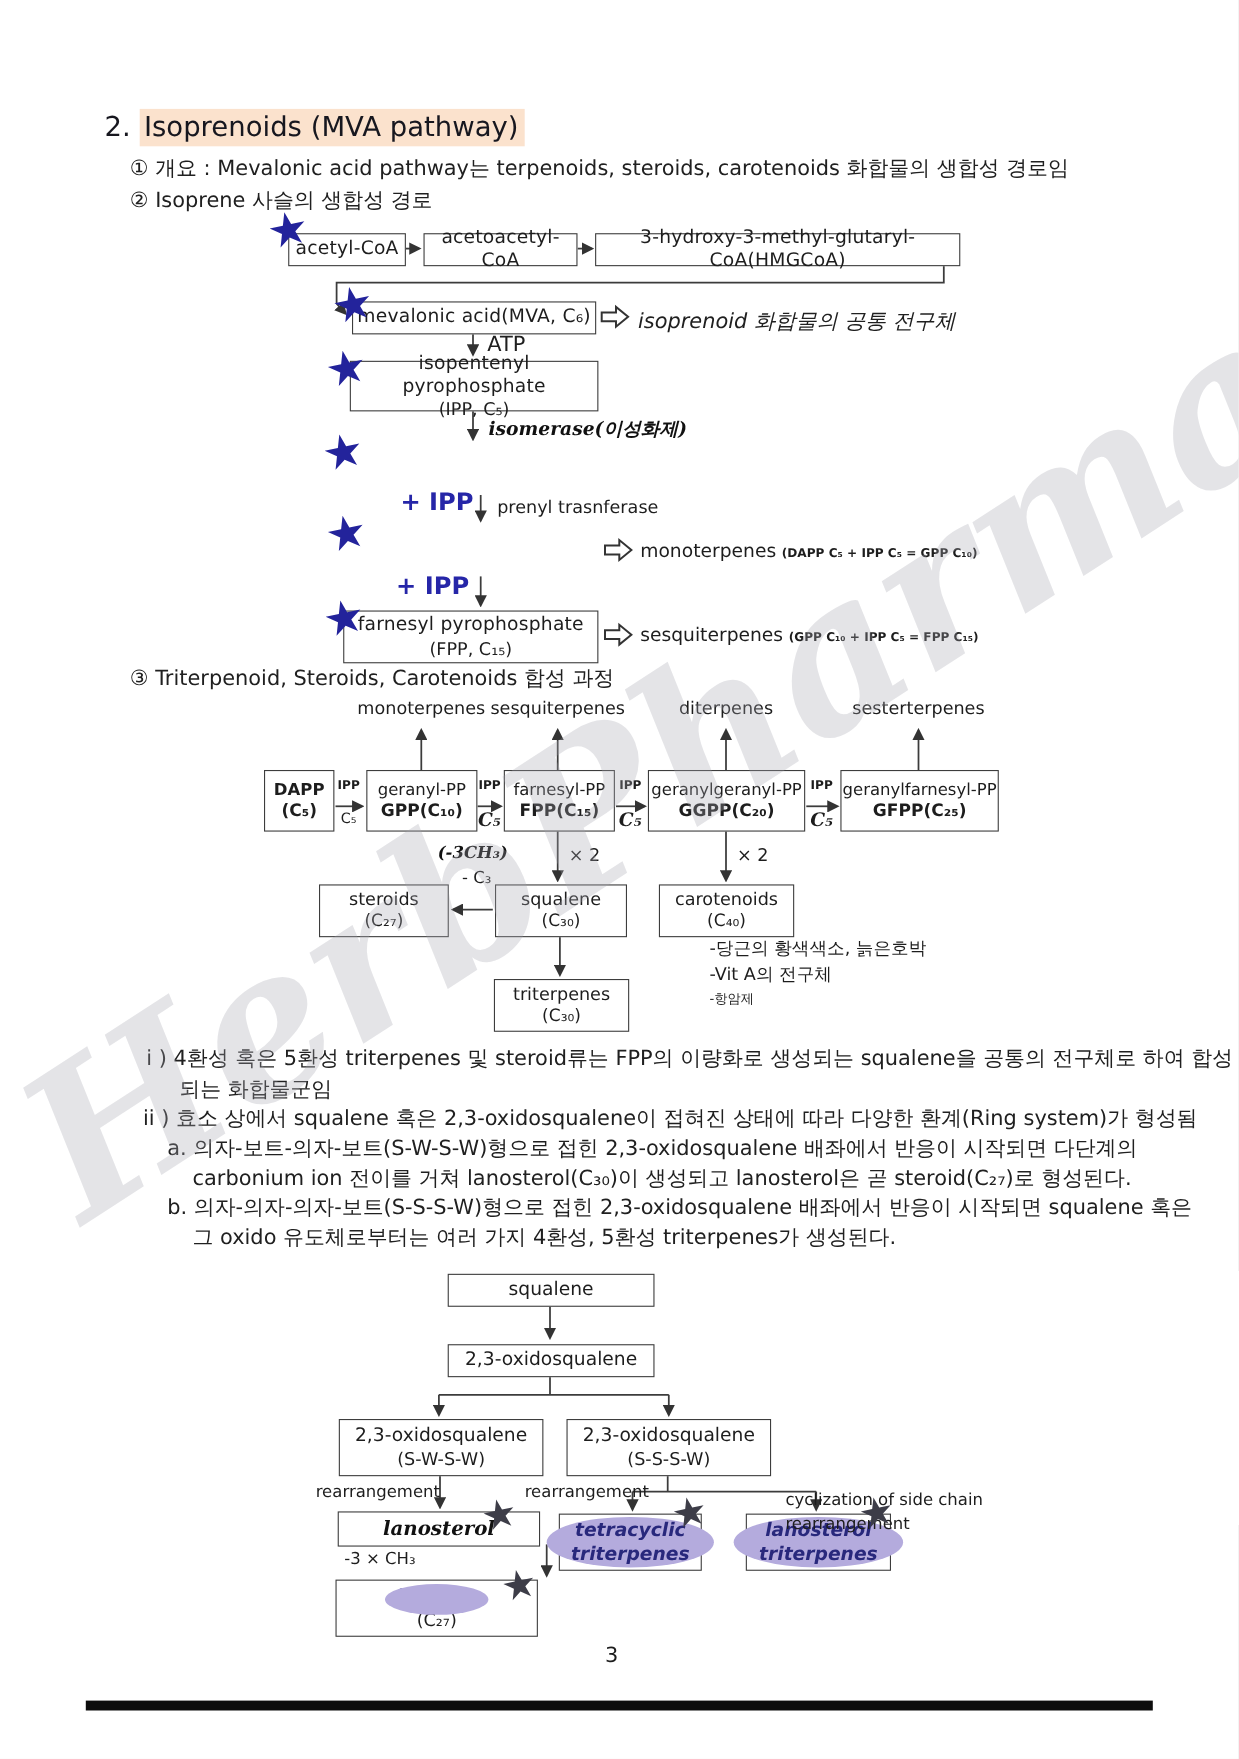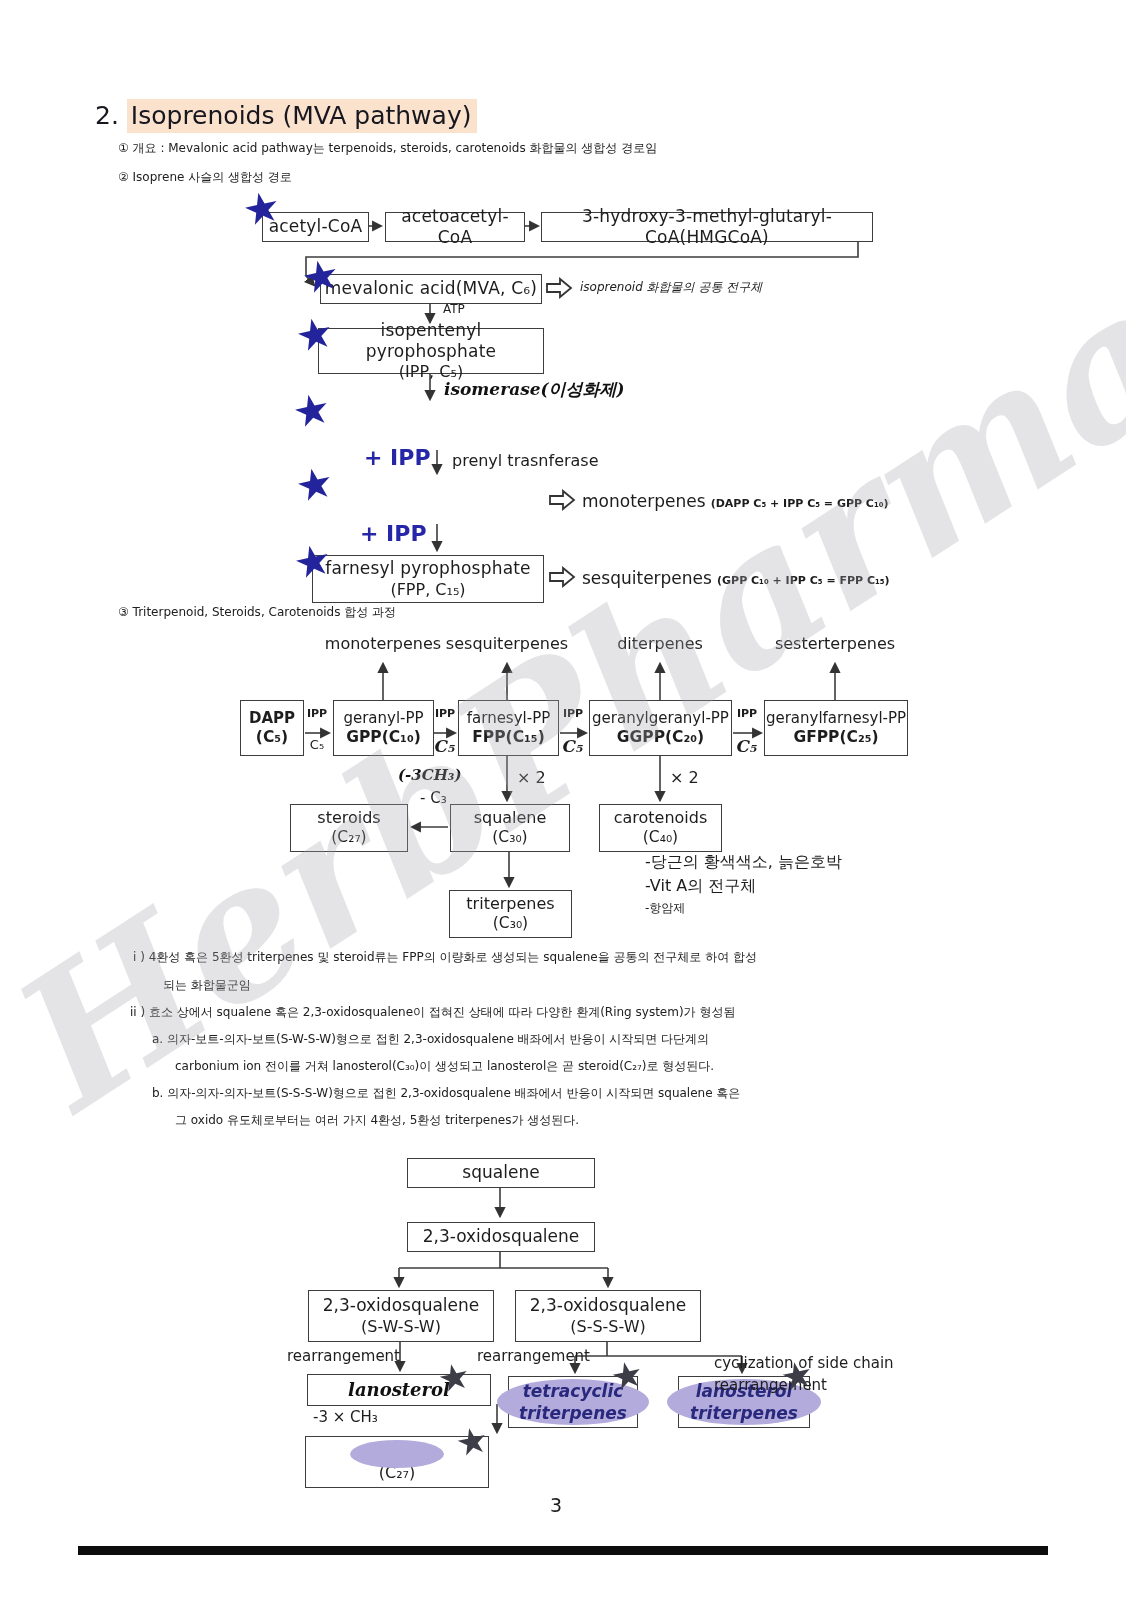--- a/index.html
+++ b/index.html
@@ -9,21 +9,21 @@
   .ctr{transform:translateX(-50%);}
   .box{position:absolute;border:1.6px solid #3d3d3d;background:#fff;display:flex;flex-direction:column;
        align-items:center;justify-content:center;text-align:center;line-height:1.25;z-index:2;}
   .box .l1{font-size:17px;}
   .box .l2{font-size:16px;}
   .c1box .l1{font-size:17px;letter-spacing:.2px;}
   .c2box .l1{font-size:15px;}
   .c2box .l2{font-size:15.5px;font-weight:bold;}
   .title{position:absolute;left:95px;top:101px;font-size:25px;color:#17171f;z-index:3;}
   .hl{background:#fbe2cd;padding:2px 6px 3px 4px;}
-  .para{font-size:12px;color:#202020;}
+  .para{font-size:19px;color:#202020;}
   .star{position:absolute;color:#23239b;font-size:42px;line-height:1;z-index:4;transform:rotate(-12deg);}
   .star.dark{color:#3d3d48;font-size:36px;}
   .plusipp{position:absolute;font-size:22px;font-weight:bold;color:#2626a8;z-index:3;}
   .hand{font-family:"DejaVu Serif","Liberation Serif",serif;font-style:italic;font-weight:bold;}
   .eq{font-size:11px;font-weight:bold;}
   .bigword{font-size:17px;}
   .ellipse{position:absolute;background:#b4abdd;border-radius:50%;z-index:1;}
   .purpleTxt{color:#28287c;font-weight:bold;font-style:italic;font-size:17px;line-height:1.3;z-index:2;}
   svg.overlay{position:absolute;left:0;top:0;z-index:1;pointer-events:none;}
   .watermark{position:absolute;left:-60px;top:610px;width:1250px;text-align:center;z-index:5;

